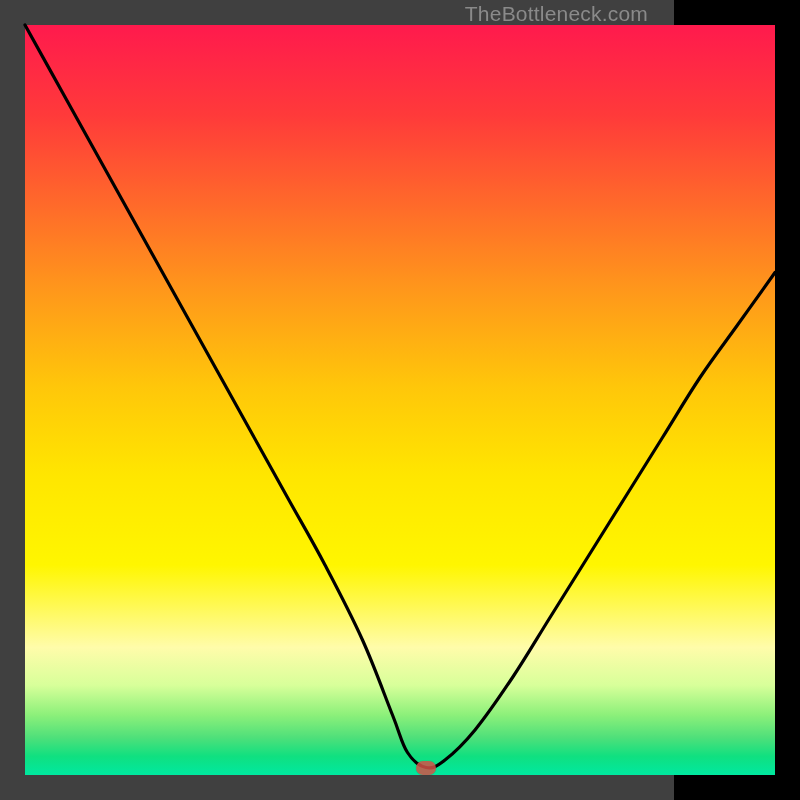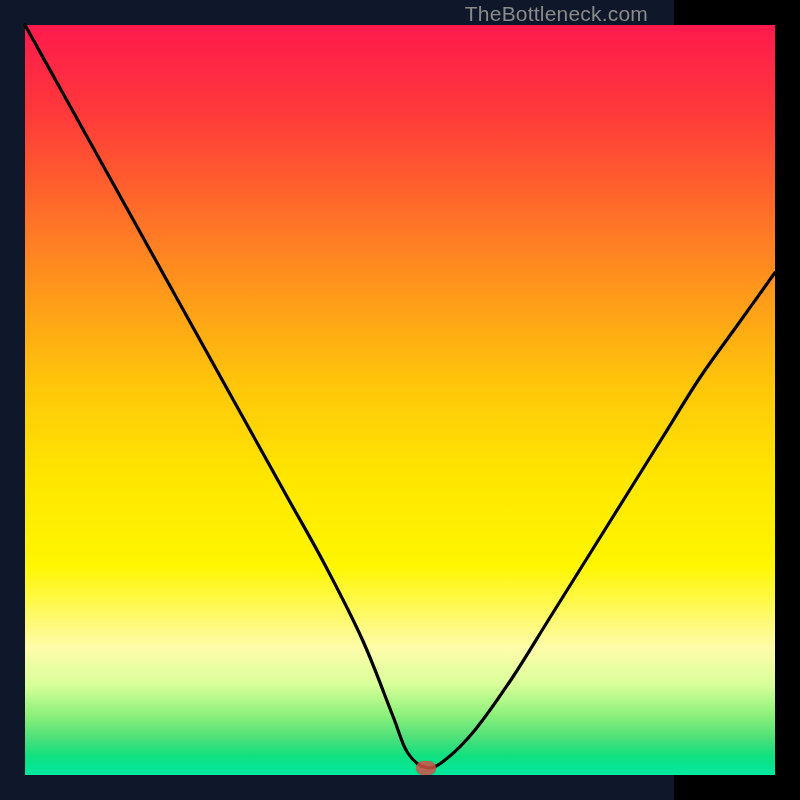--- a/index.html
+++ b/index.html
@@ -8,21 +8,21 @@
     width: 800px;
     height: 800px;
     overflow: hidden;
     background: #000;
     font-family: Arial, Helvetica, sans-serif;
   }
   .frame {
     position: relative;
     width: 674px;
     height: 800px;
-    background: #0f172a;
+    background: #404040;
     text-align: right;
   }
   .plot {
     position: absolute;
     left: 25px;
     top: 25px;
     width: 750px;
     height: 750px;
     background: linear-gradient(to bottom,
       #ff1a4d 0%,

